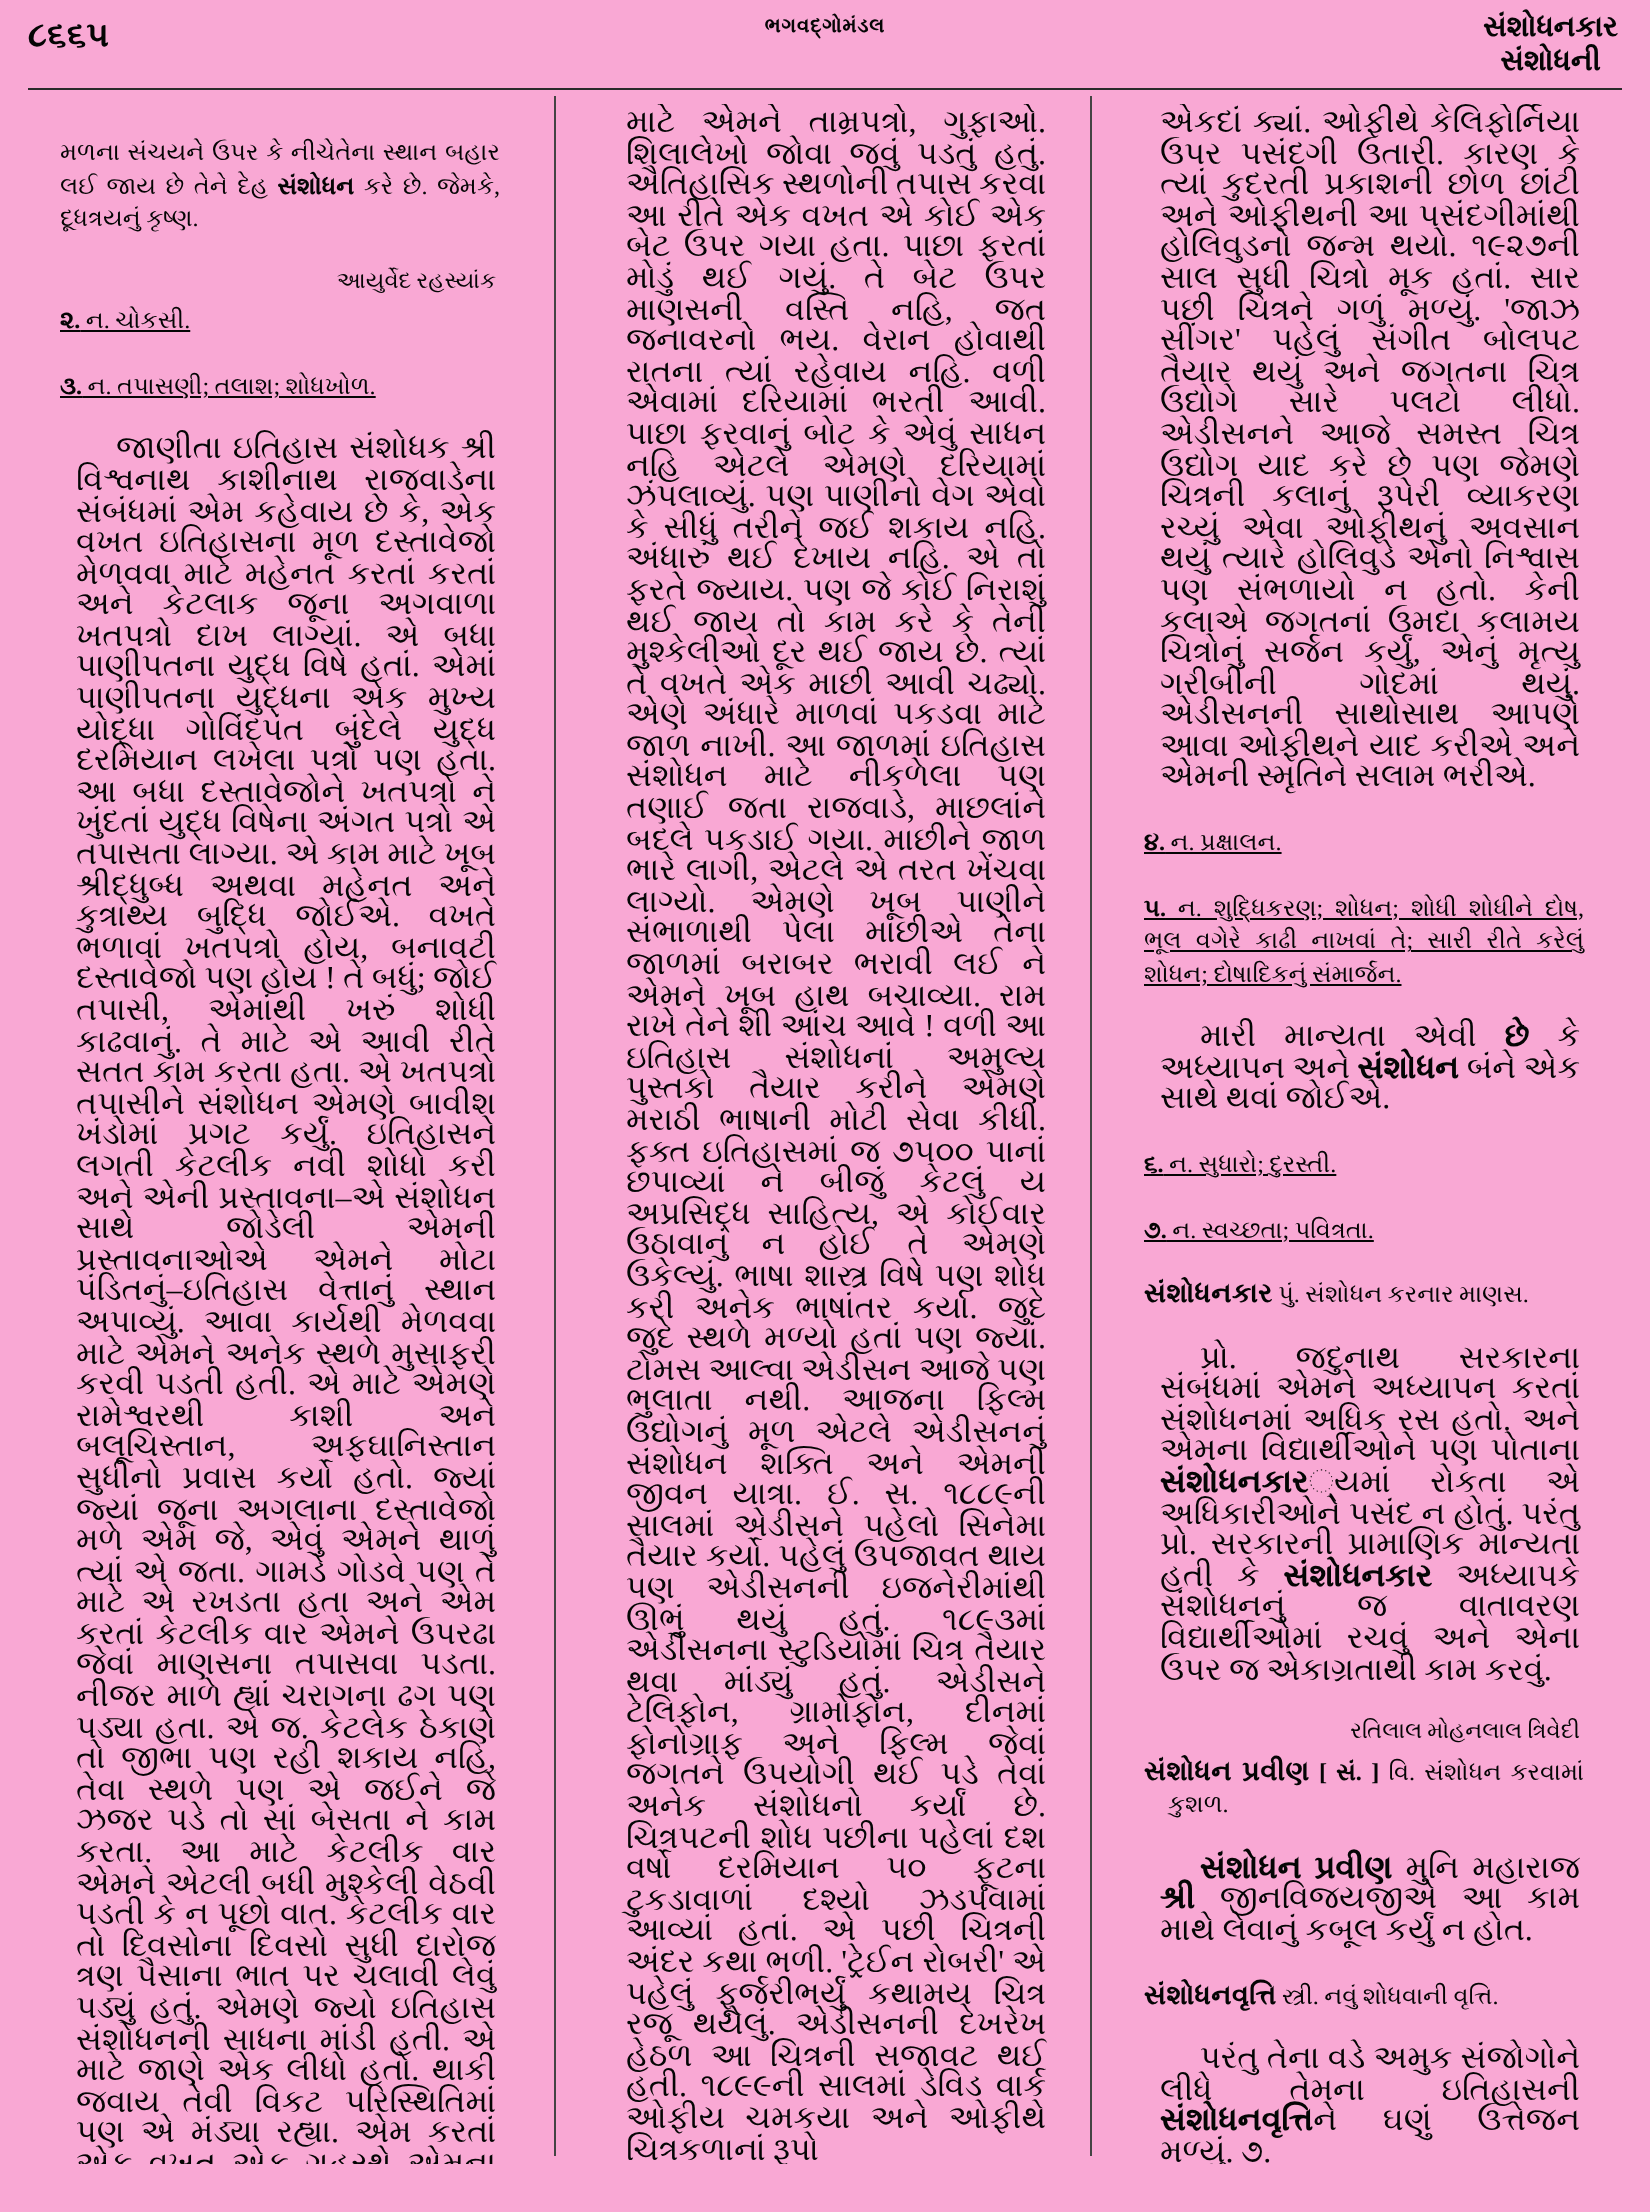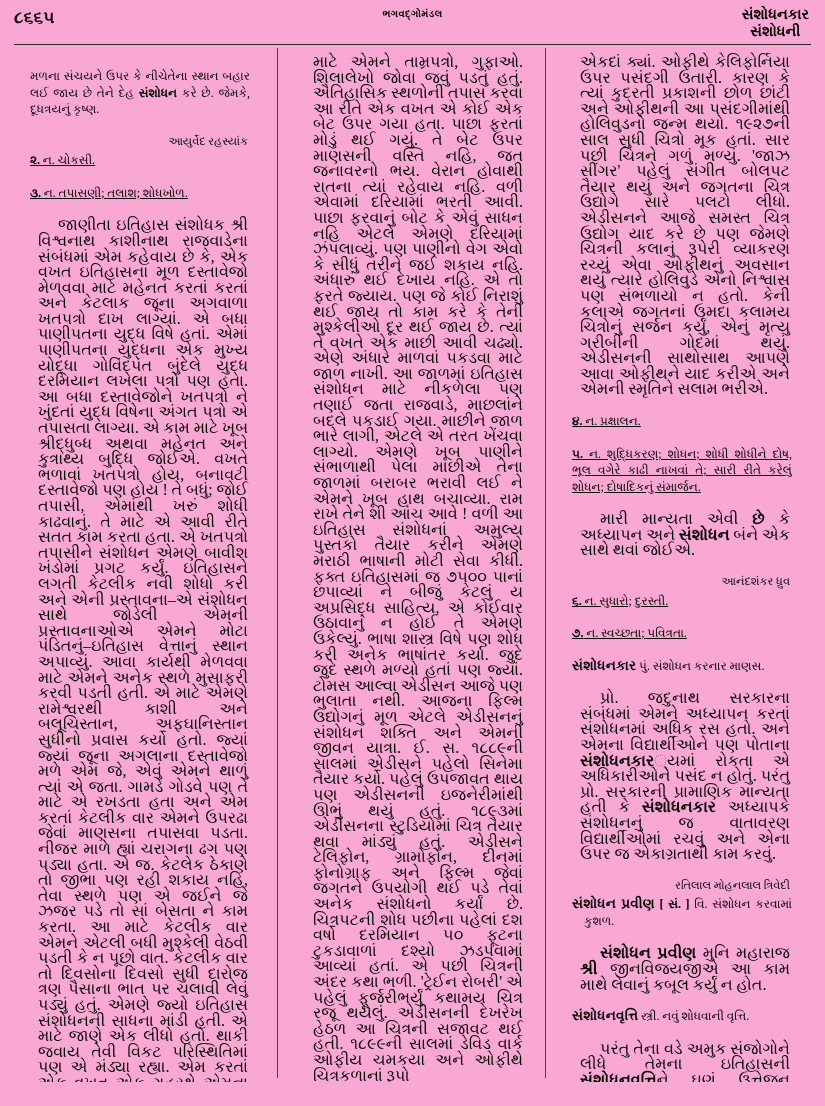--- a/index.html
+++ b/index.html
@@ -162,21 +162,20 @@
       <p class="quote">જાણીતા ઇતિહાસ સંશોધક શ્રી વિશ્વનાથ કાશીનાથ રાજવાડેના સંબંધમાં એમ કહેવાય છે કે, એક વખત ઇતિહાસના મૂળ દસ્તાવેજો મેળવવા માટે મહેનત કરતાં કરતાં અને કેટલાક જૂના અગવાળા ખતપત્રો દાખ લાગ્યાં. એ બધા પાણીપતના યુદ્ધ વિષે હતાં. એમાં પાણીપતના યુદ્ધના એક મુખ્ય યોદ્ધા ગોવિંદપંત બુંદેલે યુદ્ધ દરમિયાન લખેલા પત્રો પણ હતા. આ બધા દસ્તાવેજોને ખતપત્રો ને ખુંદતાં યુદ્ધ વિષેના અંગત પત્રો એ તપાસતા લાગ્યા. એ કામ માટે ખૂબ શ્રીદ્ધુબ્ધ અથવા મહેનત અને કુત્રાથ્ય બુદ્ધિ જોઈએ. વખતે ભળાવાં ખતપત્રો હોય, બનાવટી દસ્તાવેજો પણ હોય ! તે બધું; જોઈ તપાસી, એમાંથી ખરું શોધી કાઢવાનું. તે માટે એ આવી રીતે સતત કામ કરતા હતા. એ ખતપત્રો તપાસીને સંશોધન એમણે બાવીશ ખંડોમાં પ્રગટ કર્યું. ઇતિહાસને લગતી કેટલીક નવી શોધો કરી અને એની પ્રસ્તાવના–એ સંશોધન સાથે જોડેલી એમની પ્રસ્તાવનાઓએ એમને મોટા પંડિતનું–ઇતિહાસ વેત્તાનું સ્થાન અપાવ્યું. આવા કાર્યથી મેળવવા માટે એમને અનેક સ્થળે મુસાફરી કરવી પડતી હતી. એ માટે એમણે રામેશ્વરથી કાશી અને બલૂચિસ્તાન, અફઘાનિસ્તાન સુધીનો પ્રવાસ કર્યો હતો. જ્યાં જ્યાં જૂના અગલાના દસ્તાવેજો મળે એમ જે, એવું એમને થાળું ત્યાં એ જતા. ગામડે ગોડવે પણ તે માટે એ રખડતા હતા અને એમ કરતાં કેટલીક વાર એમને ઉપરઢા જેવાં માણસના તપાસવા પડતા. નીજર માળે હ્યાં ચરાગના ઢગ પણ પડ્યા હતા. એ જ. કેટલેક ઠેકાણે તો જીભા પણ રહી શકાય નહિ, તેવા સ્થળે પણ એ જઈને જે ઝજર પડે તો સાં બેસતા ને કામ કરતા. આ માટે કેટલીક વાર એમને એટલી બધી મુશ્કેલી વેઠવી પડતી કે ન પૂછો વાત. કેટલીક વાર તો દિવસોના દિવસો સુધી દારોજ ત્રણ પૈસાના ભાત પર ચલાવી લેવું પડ્યું હતું. એમણે જ્યો ઇતિહાસ સંશોધનની સાધના માંડી હતી. એ માટે જાણે એક લીધો હતો. થાકી જવાય તેવી વિકટ પરિસ્થિતિમાં પણ એ મંડ્યા રહ્યા. એમ કરતાં એક વખત એક ગૃહસ્થે એમના ઉપર ચોરીનો આરોપ પણ મૂક્યો હતો. એક વખત એ ધૂણી જતા બચ્યા હતા. આ પ્રકારનાં સંશોધન</p>
     </div>
   <div class="col" id="col-2">
       <p class="quote" style="text-indent: 0px;">માટે એમને તામ્રપત્રો, ગુફાઓ. શિલાલેખો જોવા જવું પડતું હતું. ઐતિહાસિક સ્થળોની તપાસ કરવા આ રીતે એક વખત એ કોઈ એક બેટ ઉપર ગયા હતા. પાછા ફરતાં મોડું થઈ ગયું. તે બેટ ઉપર માણસની વસ્તિ નહિ, જત જનાવરનો ભય. વેરાન હોવાથી રાતના ત્યાં રહેવાય નહિ. વળી એવામાં દરિયામાં ભરતી આવી. પાછા ફરવાનું બોટ કે એવું સાધન નહિ એટલે એમણે દરિયામાં ઝંપલાવ્યું. પણ પાણીનો વેગ એવો કે સીધું તરીને જઈ શકાય નહિ. અંધારું થઈ દેખાય નહિ. એ તો ફરતે જ્યાય. પણ જે કોઈ નિરાશું થઈ જાય તો કામ કરે કે તેની મુશ્કેલીઓ દૂર થઈ જાય છે. ત્યાં તે વખતે એક માછી આવી ચઢ્યો. એણે અંધારે માળવાં પકડવા માટે જાળ નાખી. આ જાળમાં ઇતિહાસ સંશોધન માટે નીકળેલા પણ તણાઈ જતા રાજવાડે, માછલાંને બદલે પકડાઈ ગયા. માછીને જાળ ભારે લાગી, એટલે એ તરત ખેંચવા લાગ્યો. એમણે ખૂબ પાણીને સંભાળાથી પેલા માછીએ તેના જાળમાં બરાબર ભરાવી લઈ ને એમને ખૂબ હાથ બચાવ્યા. રામ રાખે તેને શી આંચ આવે ! વળી આ ઇતિહાસ સંશોધનાં અમુલ્ય પુસ્તકો તૈયાર કરીને એમણે મરાઠી ભાષાની મોટી સેવા કીધી. ફક્ત ઇતિહાસમાં જ ૭૫૦૦ પાનાં છપાવ્યાં ને બીજું કેટલું ય અપ્રસિદ્ધ સાહિત્ય, એ કોઈવાર ઉઠાવાનું ન હોઈ તે એમણે ઉકેલ્યું. ભાષા શાસ્ત્ર વિષે પણ શોધ કરી અનેક ભાષાંતર કર્યા. જુદે જુદે સ્થળે મળ્યો હતાં પણ જ્યાં. ટોમસ આલ્વા એડીસન આજે પણ ભુલાતા નથી. આજના ફિલ્મ ઉદ્યોગનું મૂળ એટલે એડીસનનું સંશોધન શક્તિ અને એમની જીવન યાત્રા. ઈ. સ. ૧૮૮૯ની સાલમાં એડીસને પહેલો સિનેમા તૈયાર કર્યો. પહેલું ઉપજાવત થાય પણ એડીસનની ઇજનેરીમાંથી ઊભું થયું હતું. ૧૮૯૩માં એડીસનના સ્ટુડિયોમાં ચિત્ર તૈયાર થવા માંડ્યું હતું. એડીસને ટેલિફોન, ગ્રામોફોન, દીનમાં ફોનોગ્રાફ અને ફિલ્મ જેવાં જગતને ઉપયોગી થઈ પડે તેવાં અનેક સંશોધનો કર્યાં છે. ચિત્રપટની શોધ પછીના પહેલાં દશ વર્ષો દરમિયાન ૫૦ ફૂટના ટુકડાવાળાં દશ્યો ઝડપવામાં આવ્યાં હતાં. એ પછી ચિત્રની અંદર કથા ભળી. 'ટ્રેઈન રોબરી' એ પહેલું ફૂર્જરીભર્યું કથામય ચિત્ર રજૂ થયેલું. એડીસનની દેખરેખ હેઠળ આ ચિત્રની સજાવટ થઈ હતી. ૧૮૯૯ની સાલમાં ડેવિડ વાર્ક ઓફીય ચમકયા અને ઓફીથે ચિત્રકળાનાં રૂપો</p>
     </div>
   <div class="col" id="col-3">
       <p class="quote" style="text-indent: 0px;">એકદાં ક્યાં. ઓફીથે કેલિફોર્નિયા ઉપર પસંદગી ઉતારી. કારણ કે ત્યાં કુદરતી પ્રકાશની છોળ છાંટી અને ઓફીથની આ પસંદગીમાંથી હોલિવુડનો જન્મ થયો. ૧૯૨૭ની સાલ સુધી ચિત્રો મૂક હતાં. સાર પછી ચિત્રને ગળું મળ્યું. 'જાઝ સીંગર' પહેલું સંગીત બોલપટ તૈયાર થયું અને જગતના ચિત્ર ઉદ્યોગે સારે પલટો લીધો. એડીસનને આજે સમસ્ત ચિત્ર ઉદ્યોગ યાદ કરે છે પણ જેમણે ચિત્રની કલાનું રૂપેરી વ્યાકરણ રચ્યું એવા ઓફીથનું અવસાન થયું ત્યારે હોલિવુડે એનો નિશ્વાસ પણ સંભળાયો ન હતો. કેની કલાએ જગતનાં ઉમદા કલામય ચિત્રોનું સર્જન કર્યું, એનું મૃત્યુ ગરીબીની ગોદમાં થયું. એડીસનની સાથોસાથ આપણે આવા ઓફીથને યાદ કરીએ અને એમની સ્મૃતિને સલામ ભરીએ.</p>
       <p class="sense"><span class="bold">૪.</span> ન. પ્રક્ષાલન.</p>
       <p class="sense"><span class="bold">૫.</span> ન. શુદ્ધિકરણ; શોધન; શોધી શોધીને દોષ, ભૂલ વગેરે કાઢી નાખવાં તે; સારી રીતે કરેલું શોધન; દોષાદિકનું સંમાર્જન.</p>
       <p class="quote">મારી માન્યતા એવી <span class="bold">છે</span> કે અધ્યાપન અને <span class="bold">સંશોધન</span> બંને એક સાથે થવાં જોઈએ.</p>
-      <p class="attrib">આનંદશંકર ધ્રુવ</p>
       <p class="sense"><span class="bold">૬.</span> ન. સુધારો; દુરસ્તી.</p>
       <p class="sense"><span class="bold">૭.</span> ન. સ્વચ્છતા; પવિત્રતા.</p>
       <p class="entry"><span class="hw">સંશોધનકાર</span> <span>પું. સંશોધન કરનાર માણસ.</span></p>
       <p class="quote">પ્રો. જદુનાથ સરકારના સંબંધમાં એમને અધ્યાપન કરતાં સંશોધનમાં અધિક રસ હતો. અને એમના વિદ્યાર્થીઓને પણ પોતાના <span class="bold">સંશોધનકાર</span>્યમાં રોકતા એ અધિકારીઓને પસંદ ન હોતું. પરંતુ પ્રો. સરકારની પ્રામાણિક માન્યતા હતી કે <span class="bold">સંશોધનકાર</span> અધ્યાપકે સંશોધનનું જ વાતાવરણ વિદ્યાર્થીઓમાં રચવું અને એના ઉપર જ એકાગ્રતાથી કામ કરવું.</p>
       <p class="attrib">રતિલાલ મોહનલાલ ત્રિવેદી</p>
       <p class="entry"><span class="hw">સંશોધન પ્રવીણ</span> <span class="bracket">[ સં. ]</span> <span>વિ. સંશોધન કરવામાં કુશળ.</span></p>
       <p class="quote"><span class="bold">સંશોધન પ્રવીણ</span> મુનિ મહારાજ <span class="bold">શ્રી</span> જીનવિજયજીએ આ કામ માથે લેવાનું કબૂલ કર્યું ન હોત.</p>
       <p class="entry"><span class="hw">સંશોધનવૃત્તિ</span> <span>સ્ત્રી. નવું શોધવાની વૃત્તિ.</span></p>
       <p class="quote">પરંતુ તેના વડે અમુક સંજોગોને લીધે તેમના ઇતિહાસની <span class="bold">સંશોધનવૃત્તિ</span>ને ઘણું ઉત્તેજન મળ્યું. ૭.</p>
       <p class="entry"><span class="hw">સંશોધનાત્મક</span> <span class="bracket">[ સં. ]</span> <span>વિ. સંશોધનને લગતું; શોધખોળવાળું.</span></p>

